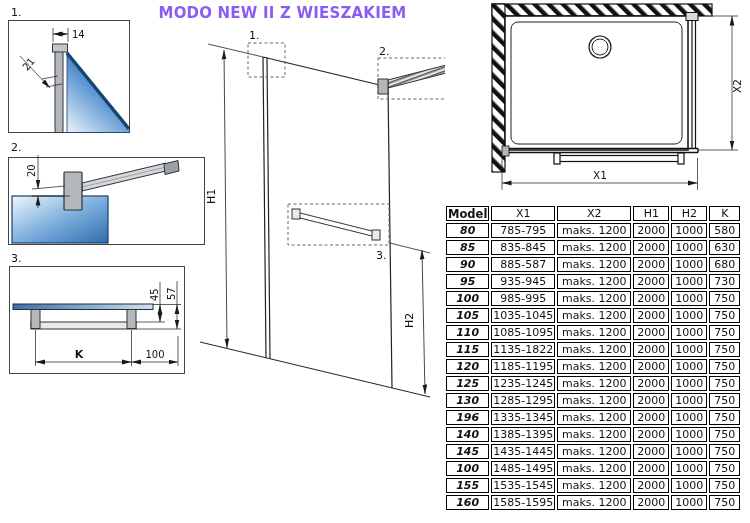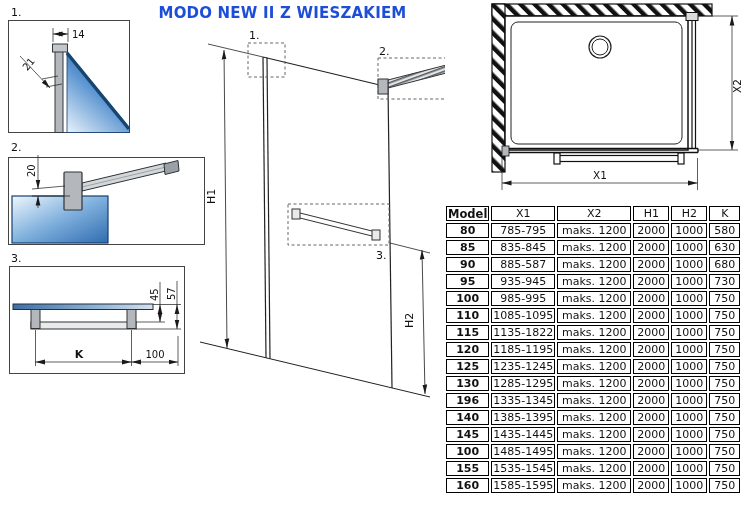--- a/index.html
+++ b/index.html
@@ -1,33 +1,33 @@
 <!DOCTYPE html>
 <html><head>
 <meta charset="utf-8">
 <style>
   html,body{margin:0;padding:0;background:#ffffff;}
   #canvas{position:relative;width:750px;height:523px;background:#ffffff;overflow:hidden;
           font-family:"DejaVu Sans","Liberation Sans",sans-serif;color:#111;}
   .abs{position:absolute;}
   #title{left:140px;top:4px;width:285px;text-align:center;font-size:15px;font-weight:bold;
-         letter-spacing:.2px;color:#1d4ed8;white-space:nowrap;}
+         letter-spacing:.2px;color:#8b5cf6;white-space:nowrap;}
   svg text{font-family:"DejaVu Sans","Liberation Sans",sans-serif;fill:#111;}
   .panel-label{font-size:11px;}
   .dim{font-size:10px;}
   .dim-big{font-size:10.5px;}
   
   #spec-table{position:absolute;left:444px;top:204px;border-collapse:separate;border-spacing:2px;
               table-layout:fixed;}
   #spec-table th,#spec-table td{border:1.5px solid #000;box-sizing:border-box;text-align:center;
               vertical-align:middle;font-size:11px;line-height:12px;padding:0 1px;height:15px;
               background:#fff;white-space:nowrap;overflow:hidden;}
   #spec-table th{font-weight:normal;}
   #spec-table th.col-model{font-weight:bold;font-size:11.5px;}
-  #spec-table td.model{font-weight:bold;}
+  #spec-table td.model{font-weight:bold;font-style:italic;}
 </style>
 </head>
 <body>
 
 <div id="canvas">
 
   <svg width="0" height="0" style="position:absolute" aria-hidden="true">
     <defs>
       <marker id="arr" markerWidth="11" markerHeight="8" refX="9.5" refY="3" orient="auto-start-reverse" markerUnits="userSpaceOnUse">
         <path d="M0,0.6 L9.5,3 L0,5.4 Z" fill="#1a1a1a"></path>
@@ -255,20 +255,28 @@
         </tr>
         <tr>
           <td class="model">100</td>
           <td>985-995</td>
           <td>maks. 1200</td>
           <td>2000</td>
           <td>1000</td>
           <td>750</td>
         </tr>
         <tr>
+          <td class="model">105</td>
+          <td>1035-1045</td>
+          <td>maks. 1200</td>
+          <td>2000</td>
+          <td>1000</td>
+          <td>750</td>
+        </tr>
+        <tr>
           <td class="model">110</td>
           <td>1085-1095</td>
           <td>maks. 1200</td>
           <td>2000</td>
           <td>1000</td>
           <td>750</td>
         </tr>
         <tr>
           <td class="model">115</td>
           <td>1135-1822</td>

